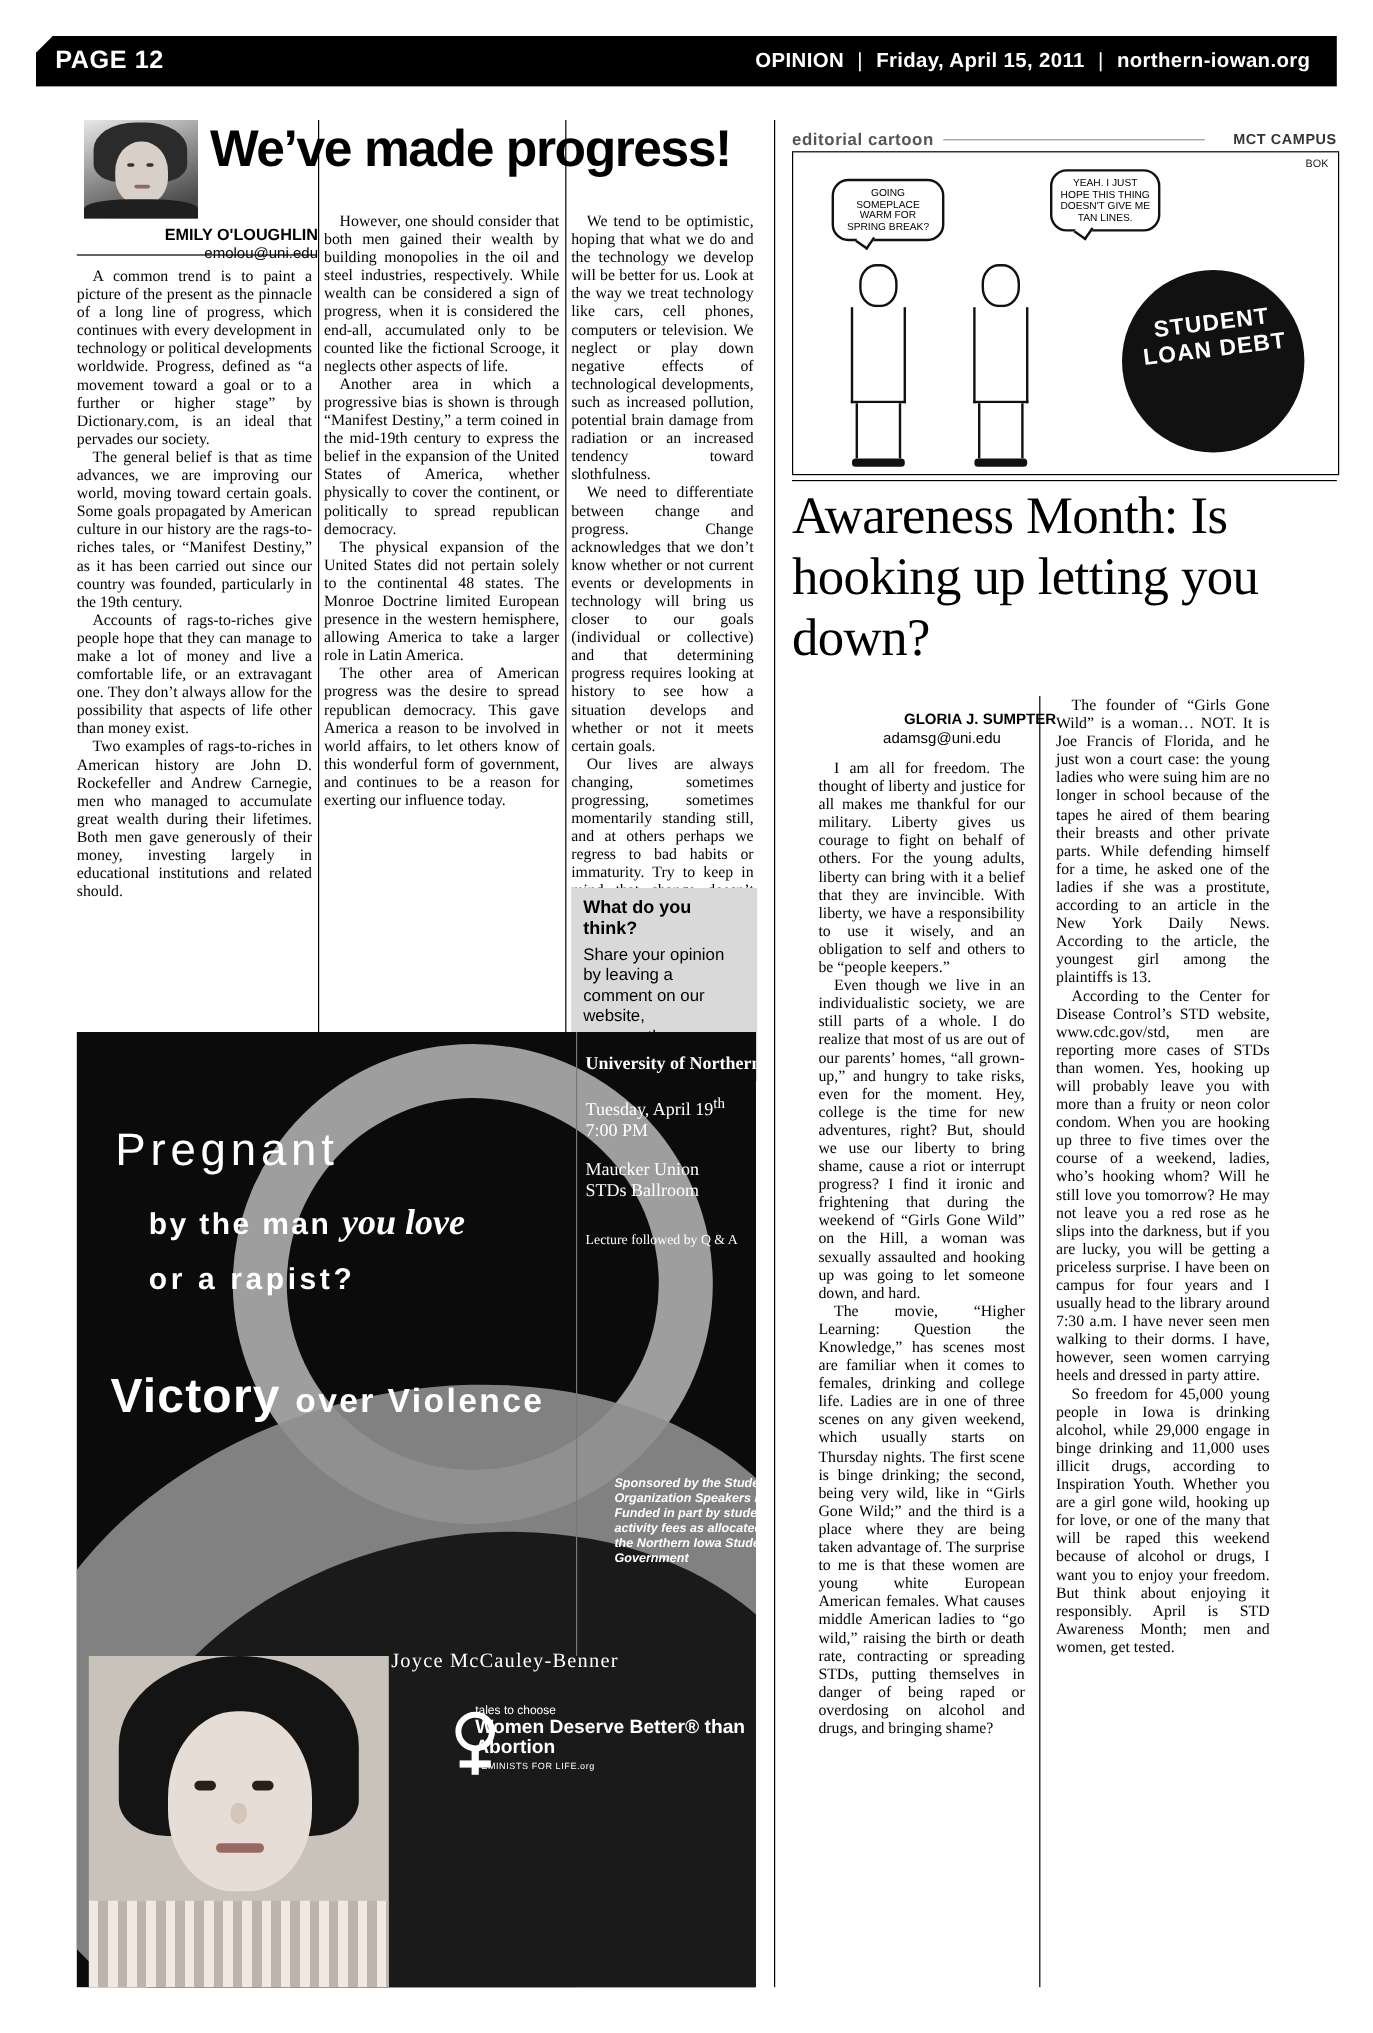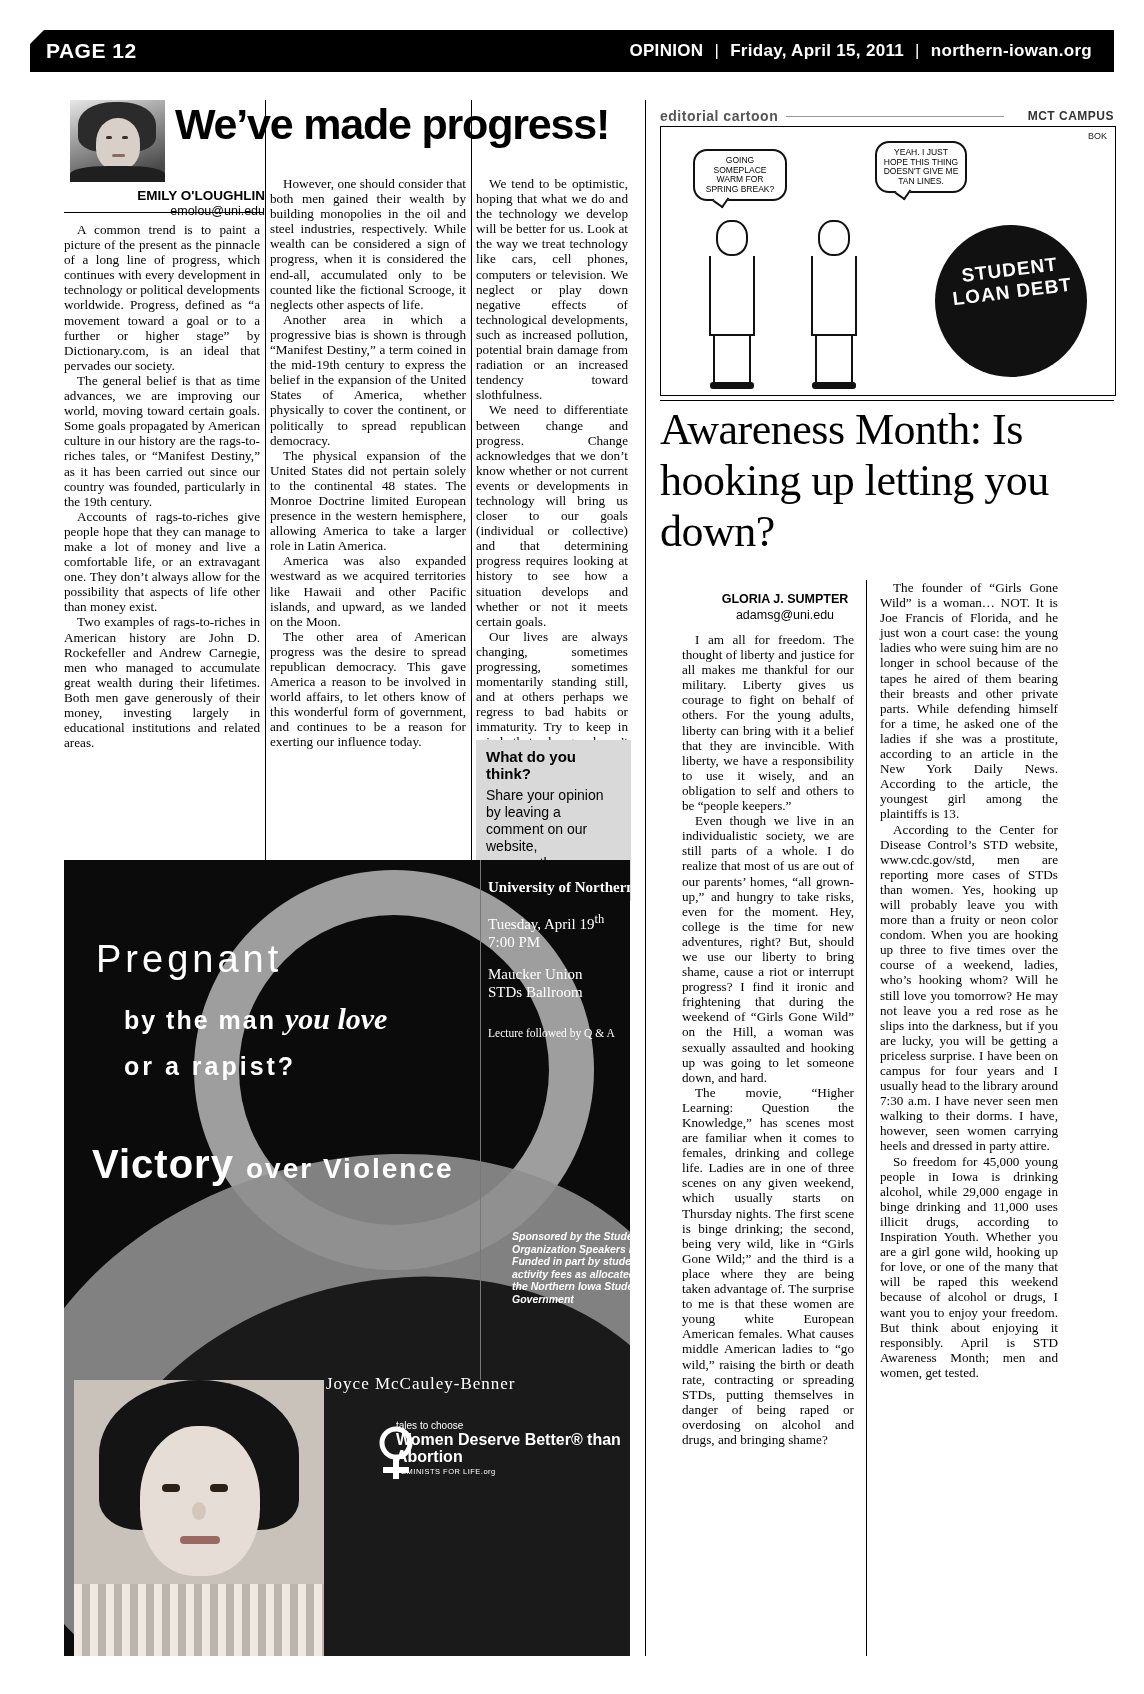--- a/index.html
+++ b/index.html
@@ -59,21 +59,21 @@
   .ball{position:absolute;right:28px;top:98px;width:152px;height:152px;border-radius:50%;background:#111;}
   .ball .txt{position:absolute;left:0;top:34px;width:152px;text-align:center;color:#fff;font-family:"Liberation Sans",sans-serif;font-weight:bold;font-size:19px;line-height:22px;letter-spacing:1px;transform:rotate(-7deg);}
   .figure{position:absolute;bottom:6px;}
   .fig-head{width:28px;height:32px;border:2px solid #111;border-radius:45%;background:#fff;margin:0 auto;}
   .fig-body{width:42px;height:78px;border:2px solid #111;border-top:none;background:#fff;margin:0 auto;}
   .fig-legs{width:34px;height:46px;border-left:2px solid #111;border-right:2px solid #111;margin:0 auto;background:#fff;}
   .fig-shoe{width:44px;height:7px;background:#111;margin:0 auto;border-radius:3px;}
 
   
   .feat-head{position:absolute;left:660px;top:404px;width:456px;font-family:"Liberation Serif",serif;font-size:44px;line-height:51px;letter-spacing:-.5px;}
-  .feat-byline{position:absolute;left:690px;top:592px;width:190px;text-align:center;font-family:"Liberation Sans",sans-serif;font-weight:bold;font-size:12.5px;}
+  .feat-byline{position:absolute;left:690px;top:592px;width:190px;text-align:right;font-family:"Liberation Sans",sans-serif;font-weight:bold;font-size:12.5px;}
   .feat-mail{position:absolute;left:690px;top:608px;width:190px;text-align:center;font-family:"Liberation Sans",sans-serif;font-size:12.5px;}
   #c4{left:682px;top:632px;width:172px;}
   #c5{left:880px;top:580px;width:178px;}
 
   
   .ad{position:absolute;left:64px;top:860px;width:566px;height:796px;background:#0b0b0b;overflow:hidden;}
   .ad .swirl1{position:absolute;left:130px;top:10px;width:400px;height:400px;border-radius:50%;background:#b9b9b9;opacity:.85;}
   .ad .swirl2{position:absolute;left:175px;top:55px;width:310px;height:310px;border-radius:50%;background:#0b0b0b;}
   .ad .swoosh{position:absolute;left:-60px;top:300px;width:700px;height:520px;border-radius:50% 50% 40% 40%;background:#8e8e8e;opacity:.9;transform:rotate(-14deg);}
   .ad .swoosh2{position:absolute;left:20px;top:420px;width:620px;height:480px;border-radius:50%;background:#1a1a1a;transform:rotate(-12deg);}
@@ -139,28 +139,27 @@
   <div class="vrule" style="left:471px;top:100px;height:760px;"></div>
   <div class="vrule" style="left:645px;top:100px;height:1556px;"></div>
   <div class="vrule" style="left:866px;top:580px;height:1076px;"></div>
   <div class="hrule" style="left:660px;top:400px;width:454px;"></div>
   <div class="vrule" style="left:445px;top:860px;height:500px;"></div>
 
   <div class="col" id="c1">
     <p class="first">A common trend is to paint a picture of the present as the pinnacle of a long line of progress, which continues with every development in technology or political developments worldwide. Progress, defined as “a movement toward a goal or to a further or higher stage” by Dictionary.com, is an ideal that pervades our society.</p>
     <p>The general belief is that as time advances, we are improving our world, moving toward certain goals. Some goals propagated by American culture in our history are the rags-to-riches tales, or “Manifest Destiny,” as it has been carried out since our country was founded, particularly in the 19th century.</p>
     <p>Accounts of rags-to-riches give people hope that they can manage to make a lot of money and live a comfortable life, or an extravagant one. They don’t always allow for the possibility that aspects of life other than money exist.</p>
-    <p>Two examples of rags-to-riches in American history are John D. Rockefeller and Andrew Carnegie, men who managed to accumulate great wealth during their lifetimes. Both men gave generously of their money, investing largely in educational institutions and related areas.</p>
+    <p>Two examples of rags-to-riches in American history are John D. Rockefeller and Andrew Carnegie, men who managed to accumulate great wealth during their lifetimes. Both men gave generously of their money, investing largely in educational institutions and related should.</p>
   </div>
 
   <div class="col" id="c2">
     <p>However, one should consider that both men gained their wealth by building monopolies in the oil and steel industries, respectively. While wealth can be considered a sign of progress, when it is considered the end-all, accumulated only to be counted like the fictional Scrooge, it neglects other aspects of life.</p>
     <p>Another area in which a progressive bias is shown is through “Manifest Destiny,” a term coined in the mid-19th century to express the belief in the expansion of the United States of America, whether physically to cover the continent, or politically to spread republican democracy.</p>
     <p>The physical expansion of the United States did not pertain solely to the continental 48 states. The Monroe Doctrine limited European presence in the western hemisphere, allowing America to take a larger role in Latin America.</p>
-    <p>America was also expanded westward as we acquired territories like Hawaii and other Pacific islands, and upward, as we landed on the Moon.</p>
     <p>The other area of American progress was the desire to spread republican democracy. This gave America a reason to be involved in world affairs, to let others know of this wonderful form of government, and continues to be a reason for exerting our influence today.</p>
   </div>
 
   <div class="col" id="c3">
     <p>We tend to be optimistic, hoping that what we do and the technology we develop will be better for us. Look at the way we treat technology like cars, cell phones, computers or television. We neglect or play down negative effects of technological developments, such as increased pollution, potential brain damage from radiation or an increased tendency toward slothfulness.</p>
     <p>We need to differentiate between change and progress. Change acknowledges that we don’t know whether or not current events or developments in technology will bring us closer to our goals (individual or collective) and that determining progress requires looking at history to see how a situation develops and whether or not it meets certain goals.</p>
     <p>Our lives are always changing, sometimes progressing, sometimes momentarily standing still, and at others perhaps we regress to bad habits or immaturity. Try to keep in mind that change doesn’t always mean improvement.</p>
   </div>
 
   <div class="think">

